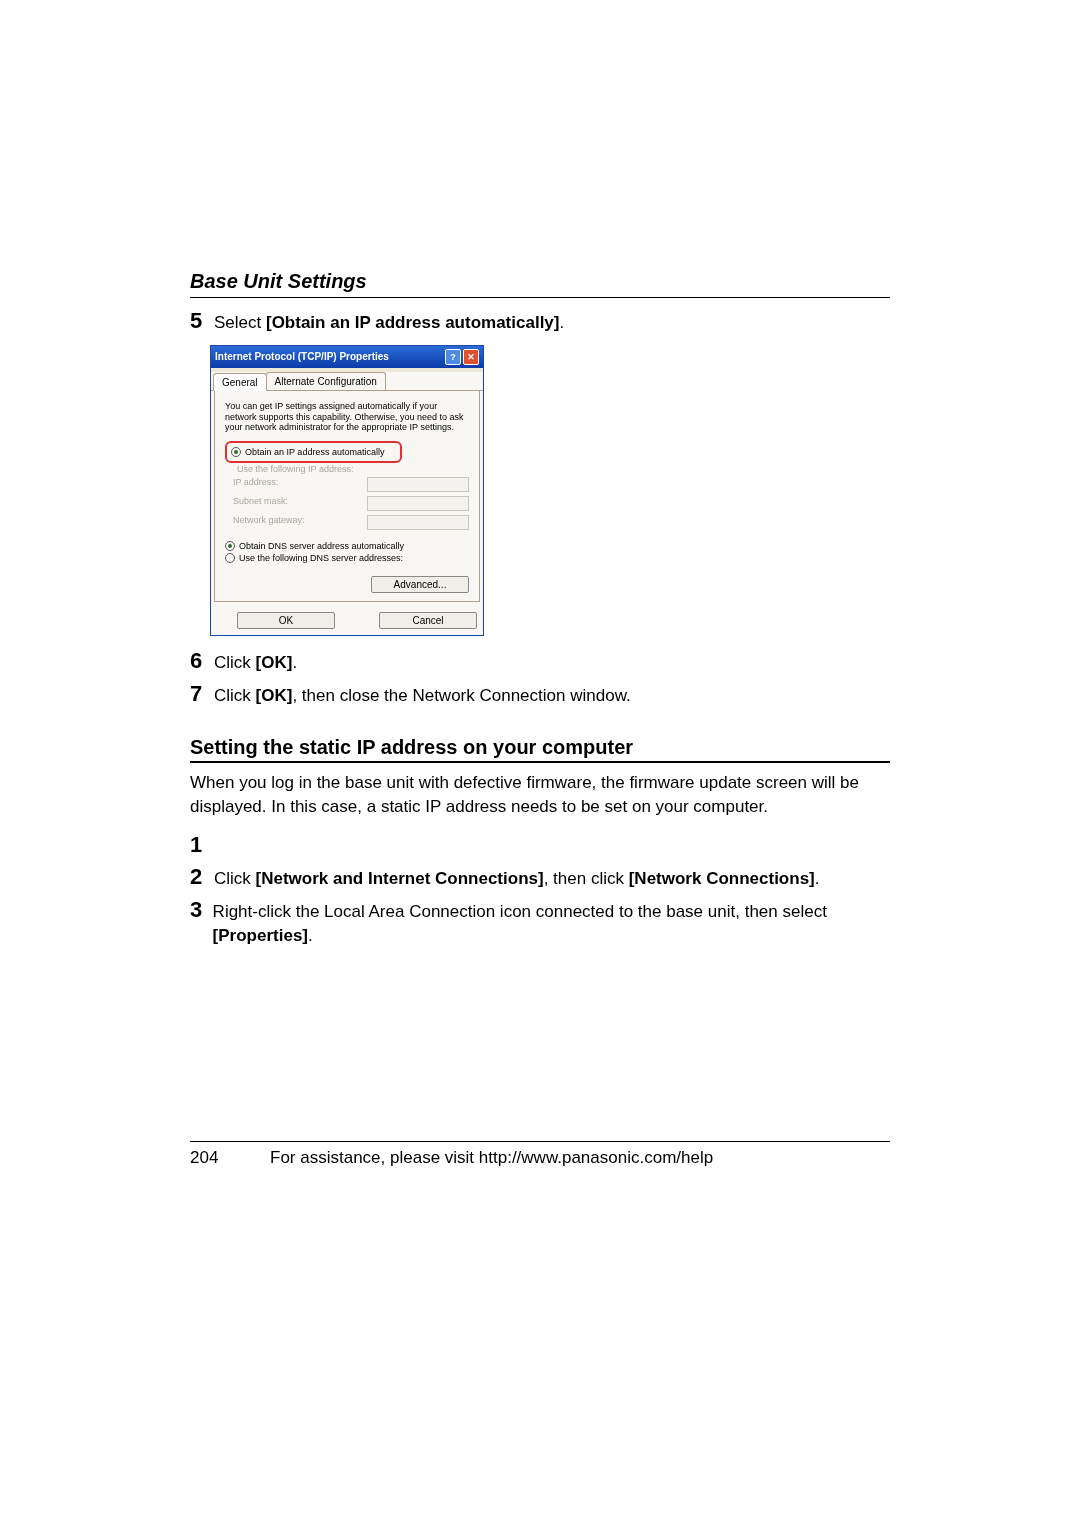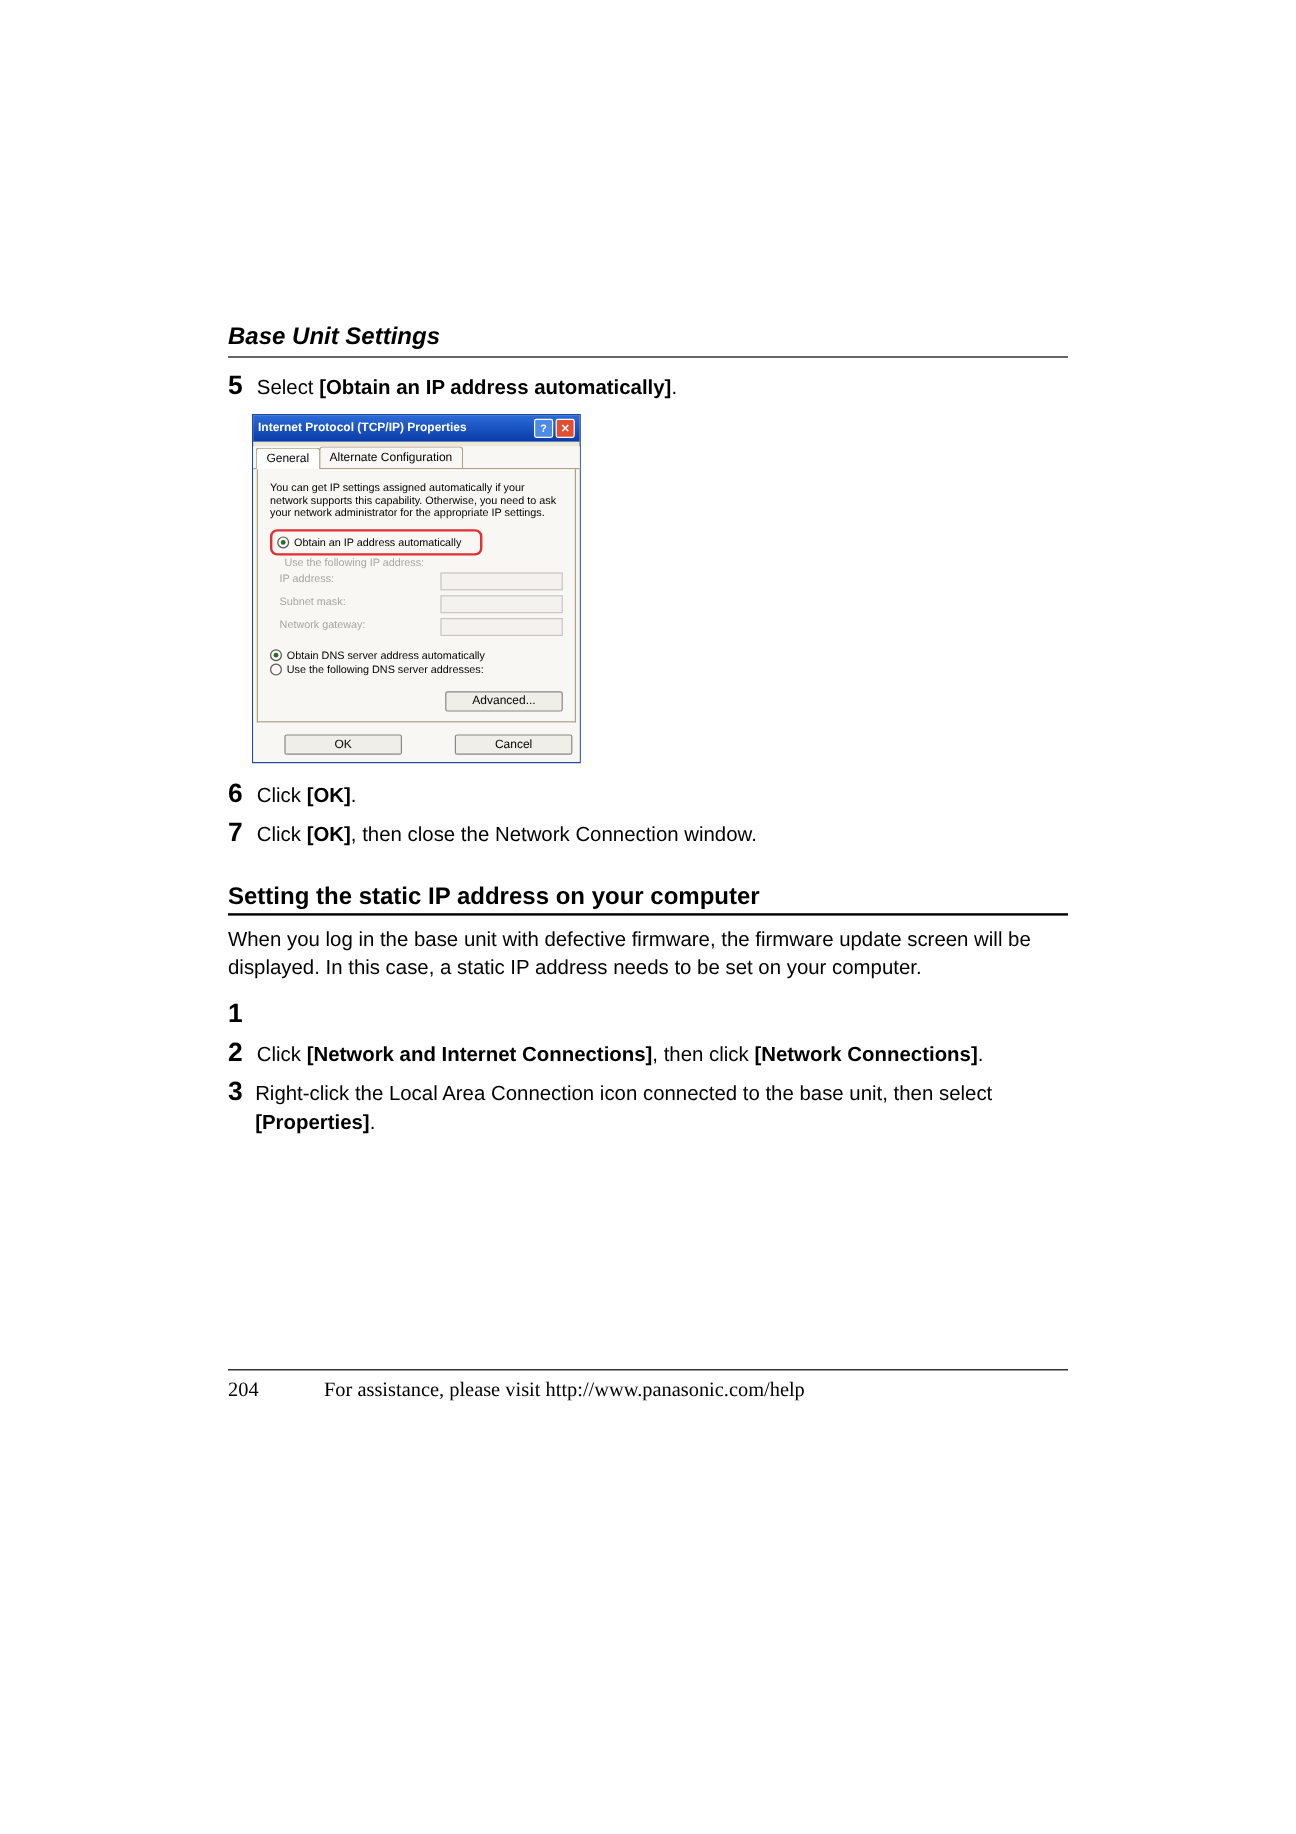--- a/index.html
+++ b/index.html
@@ -69,21 +69,20 @@
   }
   .footer-rule {
     border: none;
     border-top: 1px solid #000;
     margin-bottom: 6px;
   }
   .footer-row {
     display: flex;
     font-size: 17px;
     align-items: flex-start;
-    font-family: Liberation Serif, serif;
   }
   .pagenum { width: 80px; }
 
   
   .dialog {
     width: 272px;
     border: 1px solid #1a4aa8;
     margin-top: 10px;
     margin-bottom: 12px;
     margin-left: 20px;

